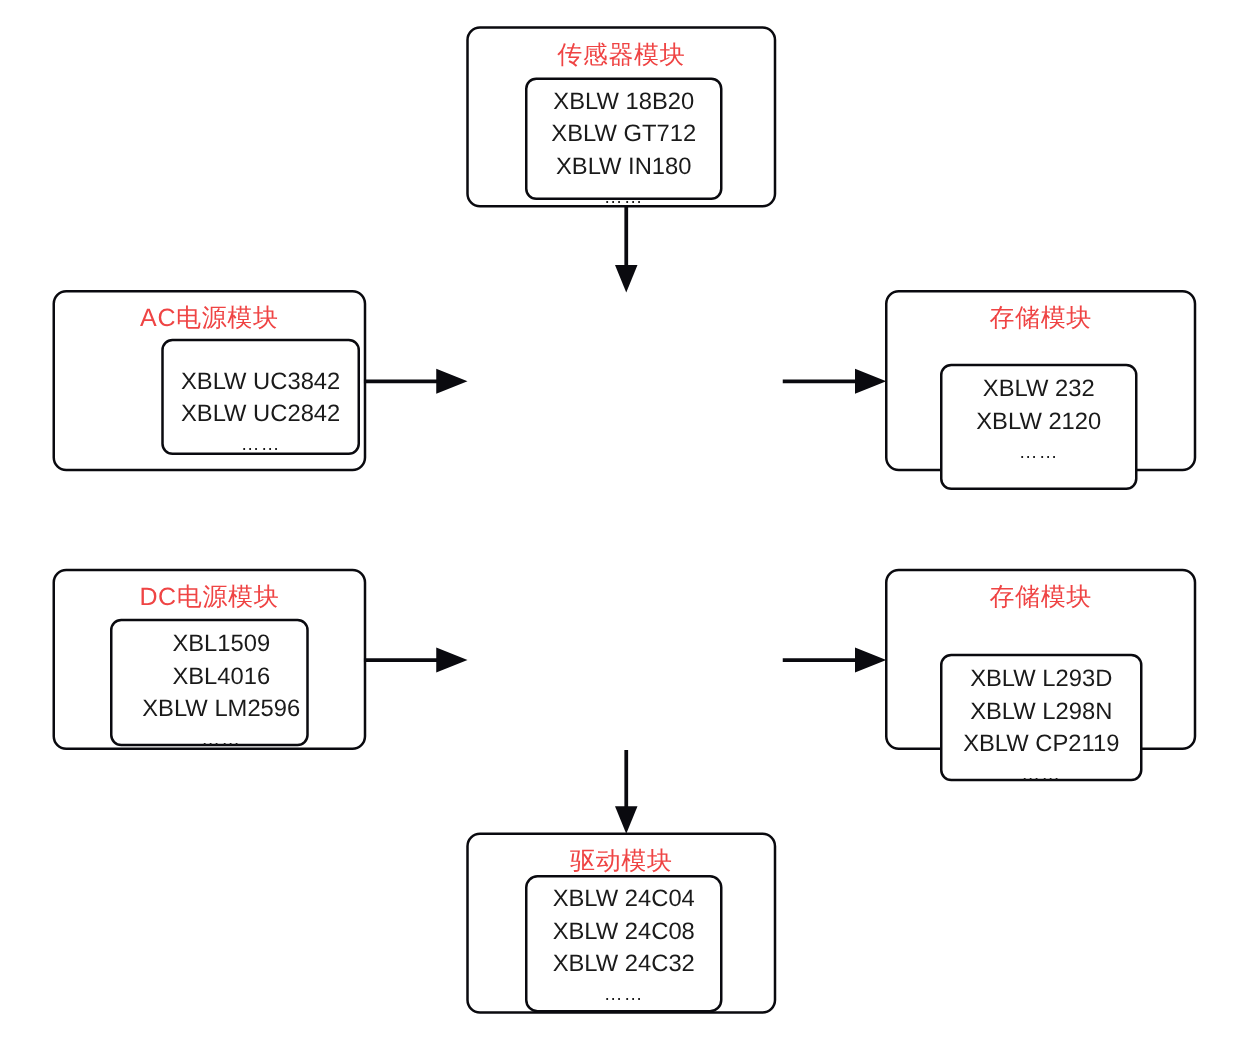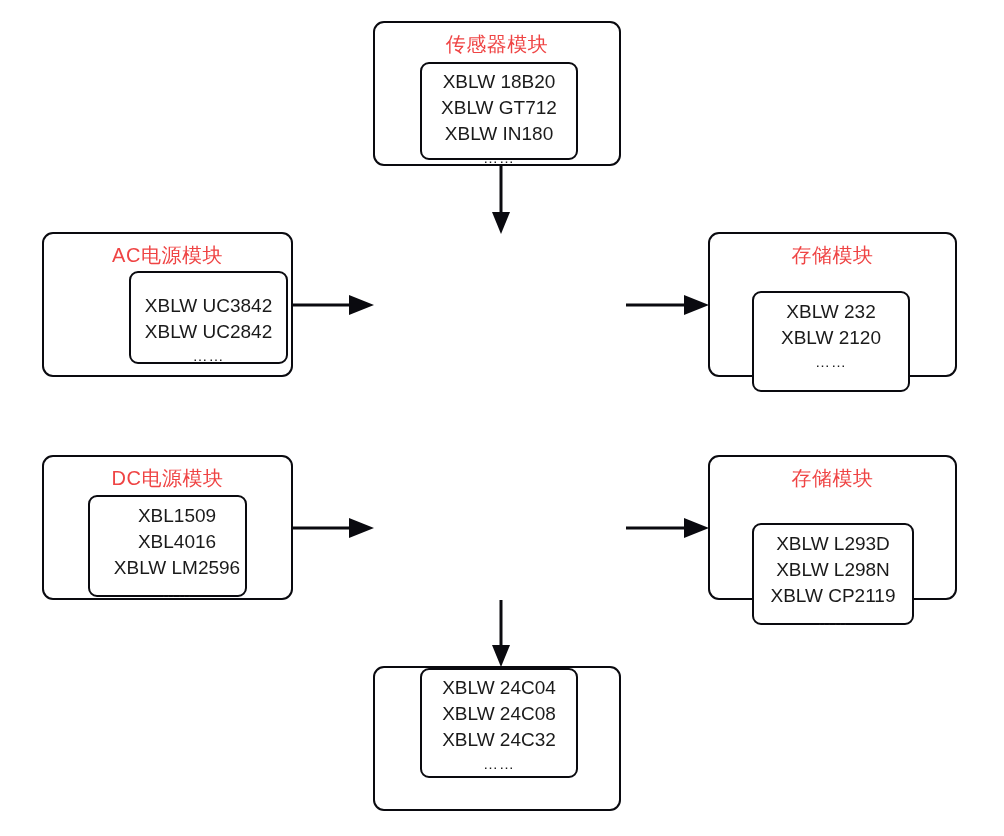--- a/index.html
+++ b/index.html
@@ -136,21 +136,21 @@
   <div class="parts-box" style="left:752px; top:495px; width:162px; height:102px; padding-top:6px;margin-top:28px;">
     <div class="part-line">XBLW L293D</div>
     <div class="part-line">XBLW L298N</div>
     <div class="part-line">XBLW CP2119</div>
     <div class="part-ellipsis">……</div>
   </div>
 
   <div class="module" style="left:373px; top:666px; width:248px; height:145px; padding-top:11px;">
     <div class="module-title">驱动模块</div>
   </div>
-  <div class="parts-box" style="left:420px; top:668px; width:158px; height:110px; padding-top:5px;">
+  <div class="parts-box" style="left:420px; top:700px; width:158px; height:110px; padding-top:5px;border-radius:10px;">
     <div class="part-line">XBLW 24C04</div>
     <div class="part-line">XBLW 24C08</div>
     <div class="part-line">XBLW 24C32</div>
     <div class="part-ellipsis">……</div>
   </div>
 
   <div class="arrow" style="left:487px; top:165px; width:28px; height:70px;">
     <svg width="28" height="70" viewBox="0 0 28 70">
       <line x1="14" y1="0" x2="14" y2="54" stroke="#0a0a0f" stroke-width="3"></line>
       <polygon points="14,69 5,47 23,47" fill="#0a0a0f"></polygon>

